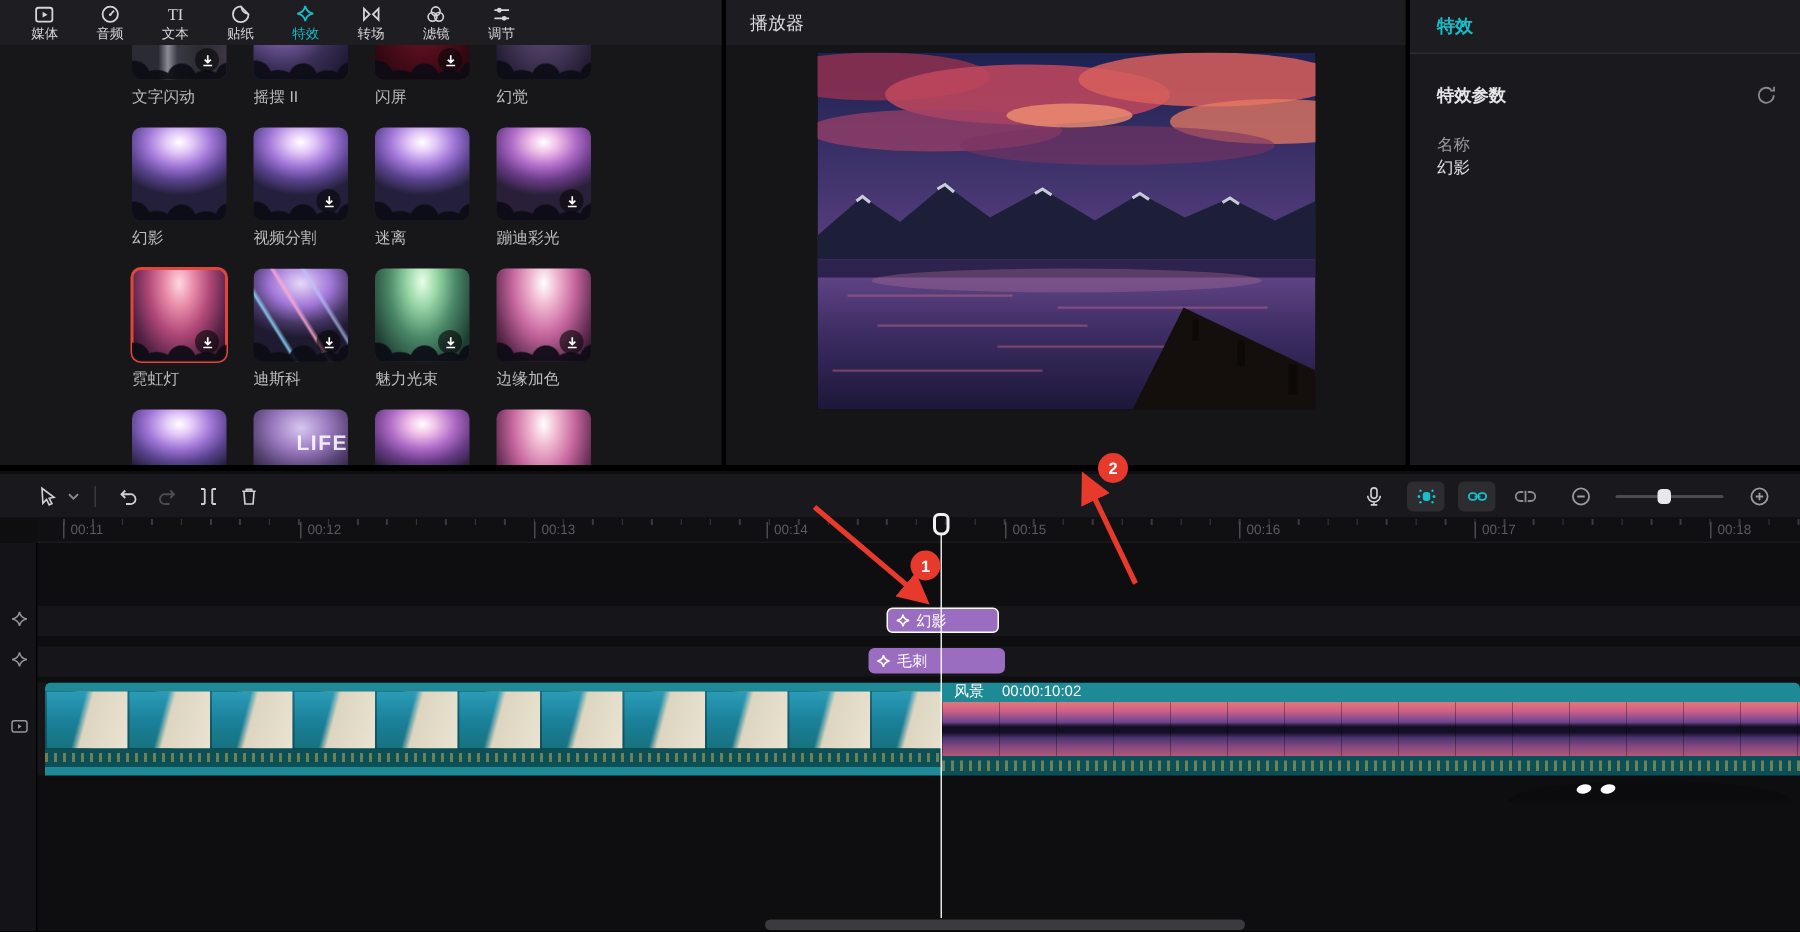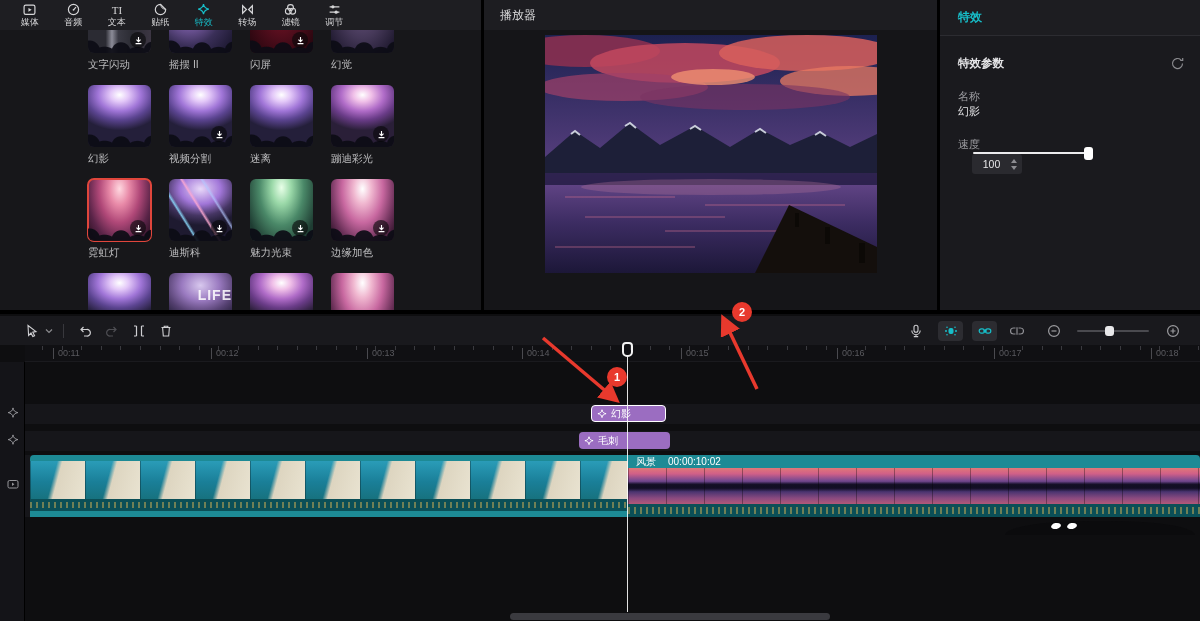--- a/index.html
+++ b/index.html
@@ -100,21 +100,21 @@
   .tl-right{margin-left:auto;display:flex;align-items:center;}
   .tbox{width:25px;height:20px;background:#2c2c31;border-radius:4px;color:#17bec9;
         display:flex;align-items:center;justify-content:center;margin-left:9px;cursor:pointer;}
   .zoom-sld{position:relative;width:72px;height:2px;background:#4a4a4f;border-radius:1px;margin:0 10px;cursor:pointer;}
   .zoom-knob{position:absolute;left:28px;top:-4px;width:9px;height:10px;border-radius:3px;background:#e8e8ea;}
 
   .tl-ruler{position:absolute;left:25px;right:0;top:31px;height:17px;background:#101013;border-bottom:1px solid #1a1a1e;cursor:pointer;}
   .tl-ruler::before{content:"";position:absolute;left:0;right:0;top:1px;height:4px;
       background:repeating-linear-gradient(90deg,#3a3a3f 0 1px,transparent 1px 19.6px);background-position:17px 0;}
   .ruler-label{position:absolute;top:3px;font-size:9px;color:#5a5a5f;padding-left:4px;
-      border-left:1px solid #4a4a4f;height:11px;line-height:11px;white-space:nowrap;margin-left:11px;}
+      border-left:1px solid #4a4a4f;height:11px;line-height:11px;white-space:nowrap;}
 
   .tl-tracks{position:absolute;left:0;top:48px;right:0;bottom:0;}
   .track-heads{position:absolute;left:0;top:0;width:25px;bottom:0;background:#141418;border-right:1px solid #000;}
   .th-icon{position:absolute;left:7px;color:#96969a;}
   .lane{position:absolute;left:25px;right:0;background:#16161a;}
 
   .fxclip{position:absolute;height:17px;background:#9b6dc1;border-radius:4px;display:flex;align-items:center;
           padding-left:5px;gap:4px;color:#fff;font-size:10px;white-space:nowrap;z-index:5;cursor:pointer;}
   .fxclip.selected{border:1.5px solid #fff;}
 
@@ -448,33 +448,20 @@
         <svg width="13" height="13" viewBox="0 0 13 13" fill="none" stroke="currentColor" stroke-width="1.2">
             <path d="M11.5 6.5 a5 5 0 1 1 -1.7 -3.75"></path>
             <path d="M11.7 0.9 V3.4 H9.2"></path>
           </svg>
       </span>
     </div>
     <div class="rp-row">
       <span class="rp-key">名称</span>
       <span class="rp-val">幻影</span>
     </div>
-    <div class="rp-row">
-      <span class="rp-key">速度</span>
-      <span class="sld">
-        <span class="sld-knob"></span>
-      </span>
-      <span class="val-box">
-        <span class="val-num">100</span>
-        <span class="stepper">
-          <span class="st-up"></span>
-          <span class="st-dn"></span>
-        </span>
-      </span>
-    </div>
   </div>
 
   <div class="timeline">
 
     <div class="tl-toolbar">
       <span class="tli" style="width:22px;">
         <svg width="14" height="14" viewBox="0 0 14 14" fill="none" stroke="currentColor" stroke-width="1.1">
             <path d="M4 1.5 L4.6 11.5 L7 9 L8.8 12.6 L10.6 11.7 L8.8 8.2 L12 7.6 Z"></path>
           </svg>
       </span>

